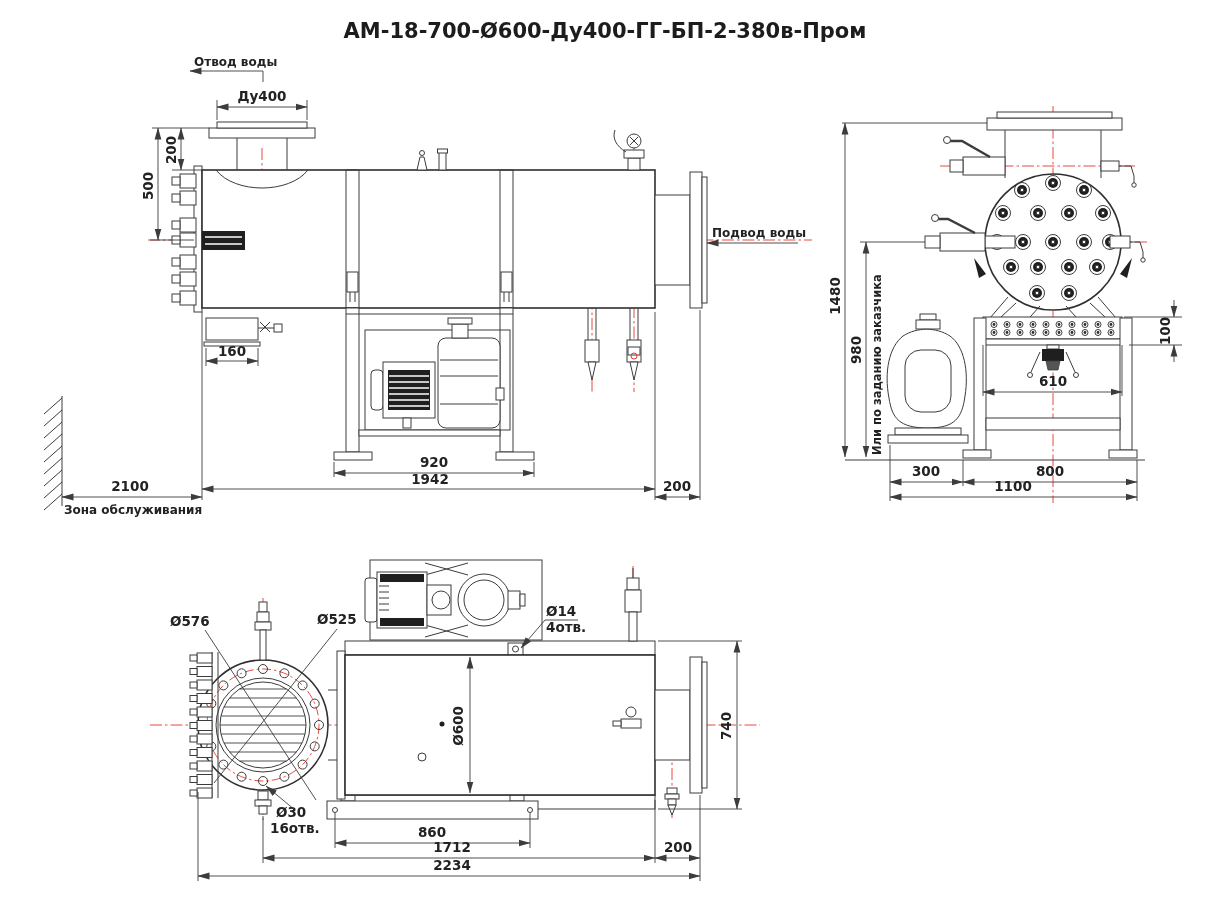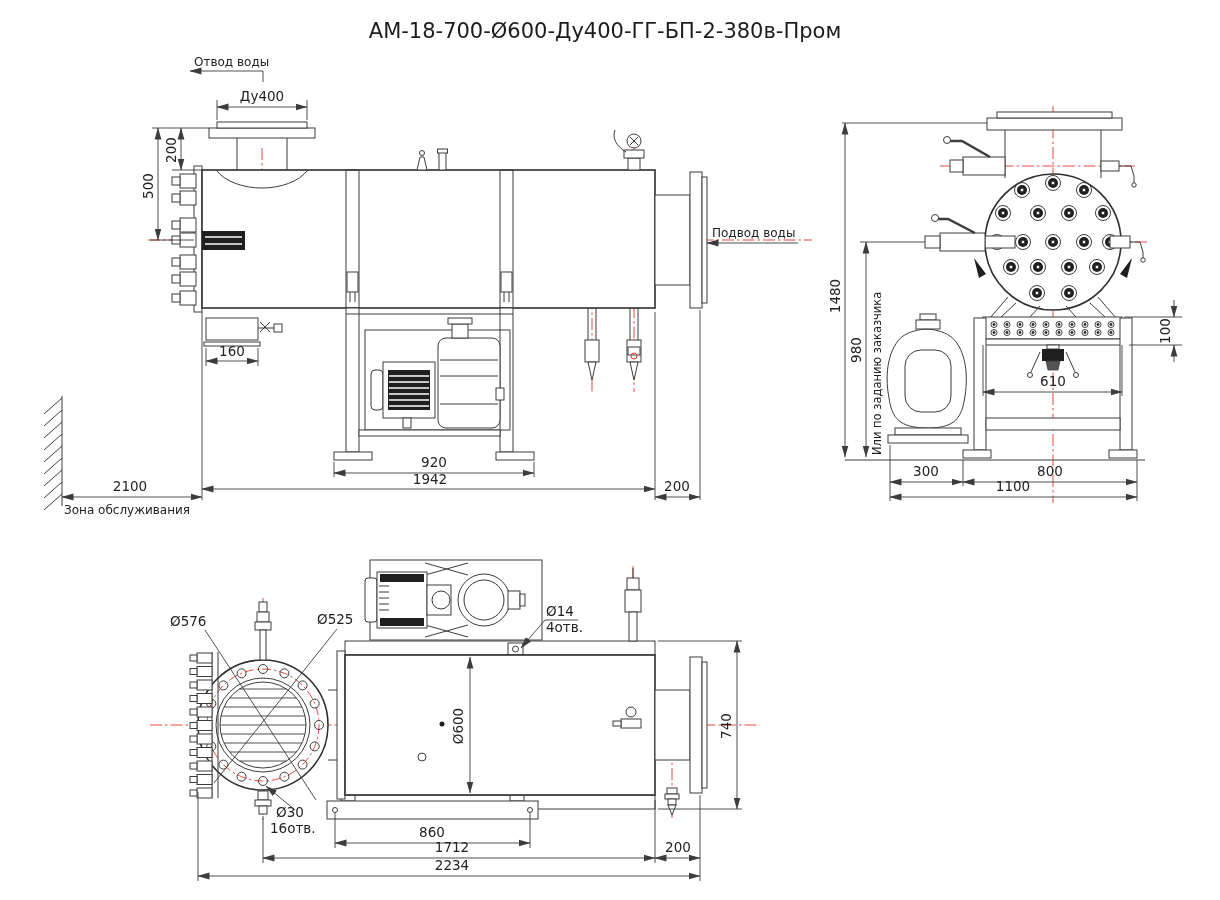--- a/index.html
+++ b/index.html
@@ -1,17 +1,17 @@
 <!DOCTYPE html>
 <html><head>
 <meta charset="utf-8">
 <style>
   html,body{margin:0;padding:0;background:#ffffff;}
   .page{position:relative;width:1220px;height:900px;background:#fff;overflow:hidden;
-        font-family:"DejaVu Sans","Liberation Sans",sans-serif;}
+        font-family:"DejaVu Sans","Liberation Sans",sans-serif;font-weight:bold;}
   svg{display:block;}
   .t{font-family:"DejaVu Sans","Liberation Sans",sans-serif;font-size:13.5px;fill:#222;}
   .t-sm{font-family:"DejaVu Sans","Liberation Sans",sans-serif;font-size:12px;fill:#222;}
   .t-note{font-family:"DejaVu Sans","Liberation Sans",sans-serif;font-size:11.5px;fill:#222;}
   .t-title{font-family:"DejaVu Sans","Liberation Sans",sans-serif;font-size:21px;fill:#1c1c1c;}
   .ln{stroke:#3c3c3c;stroke-width:1;fill:none;}
   .fw{fill:#ffffff;stroke:#3c3c3c;stroke-width:1;}
   .fw2{fill:#ffffff;stroke:#2f2f2f;stroke-width:1.6;}
   .dk{fill:#1f1f1f;stroke:none;}
   .dim{stroke:#3c3c3c;stroke-width:0.9;fill:none;}

